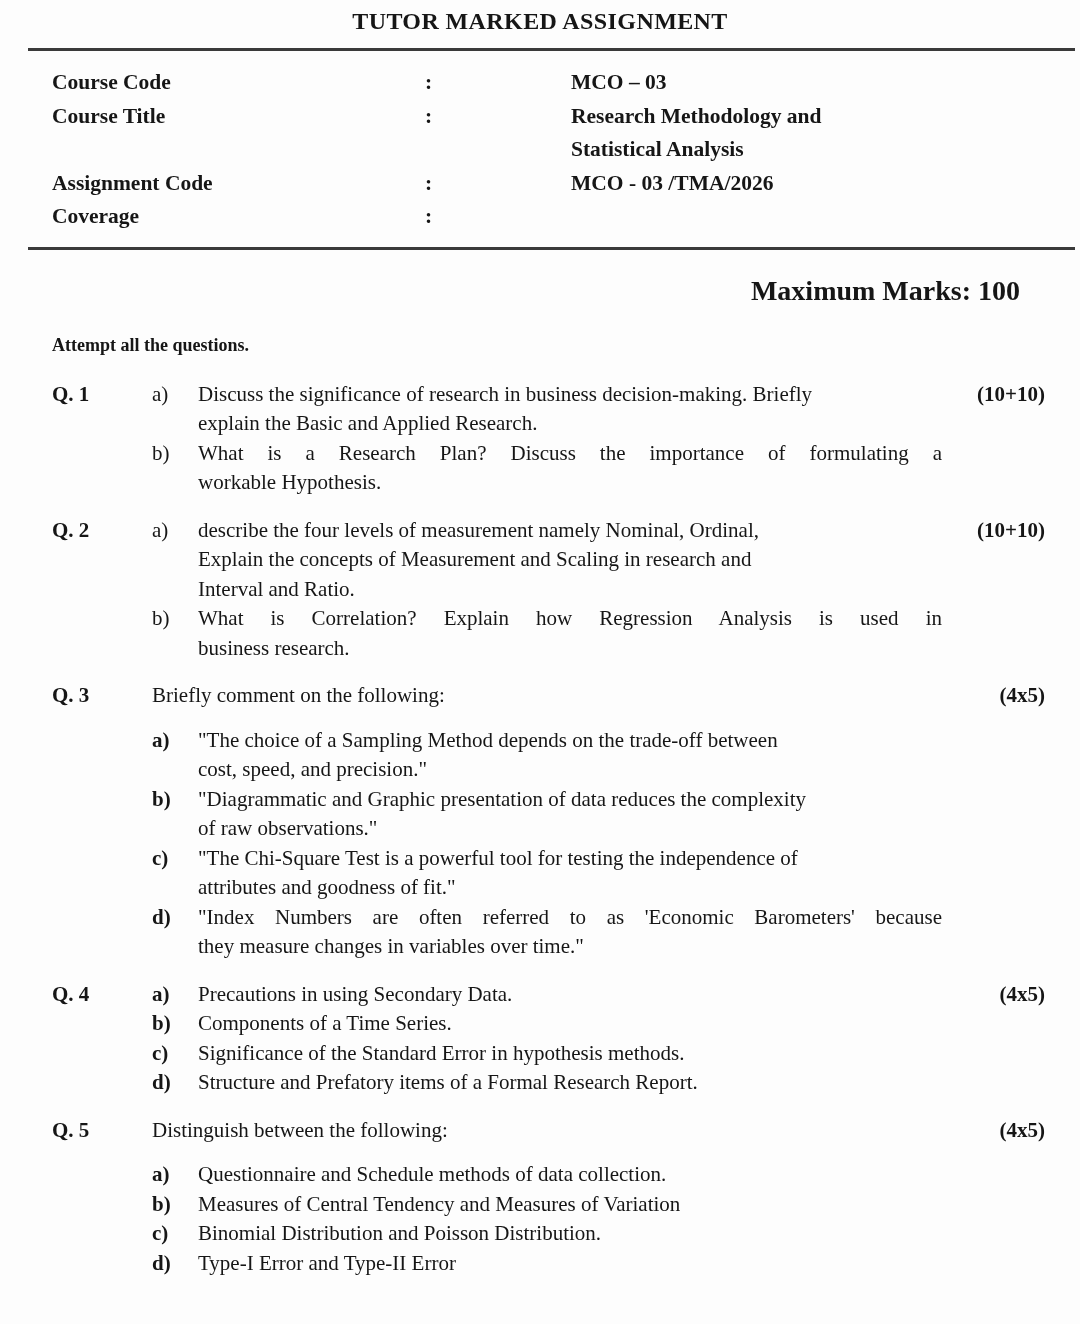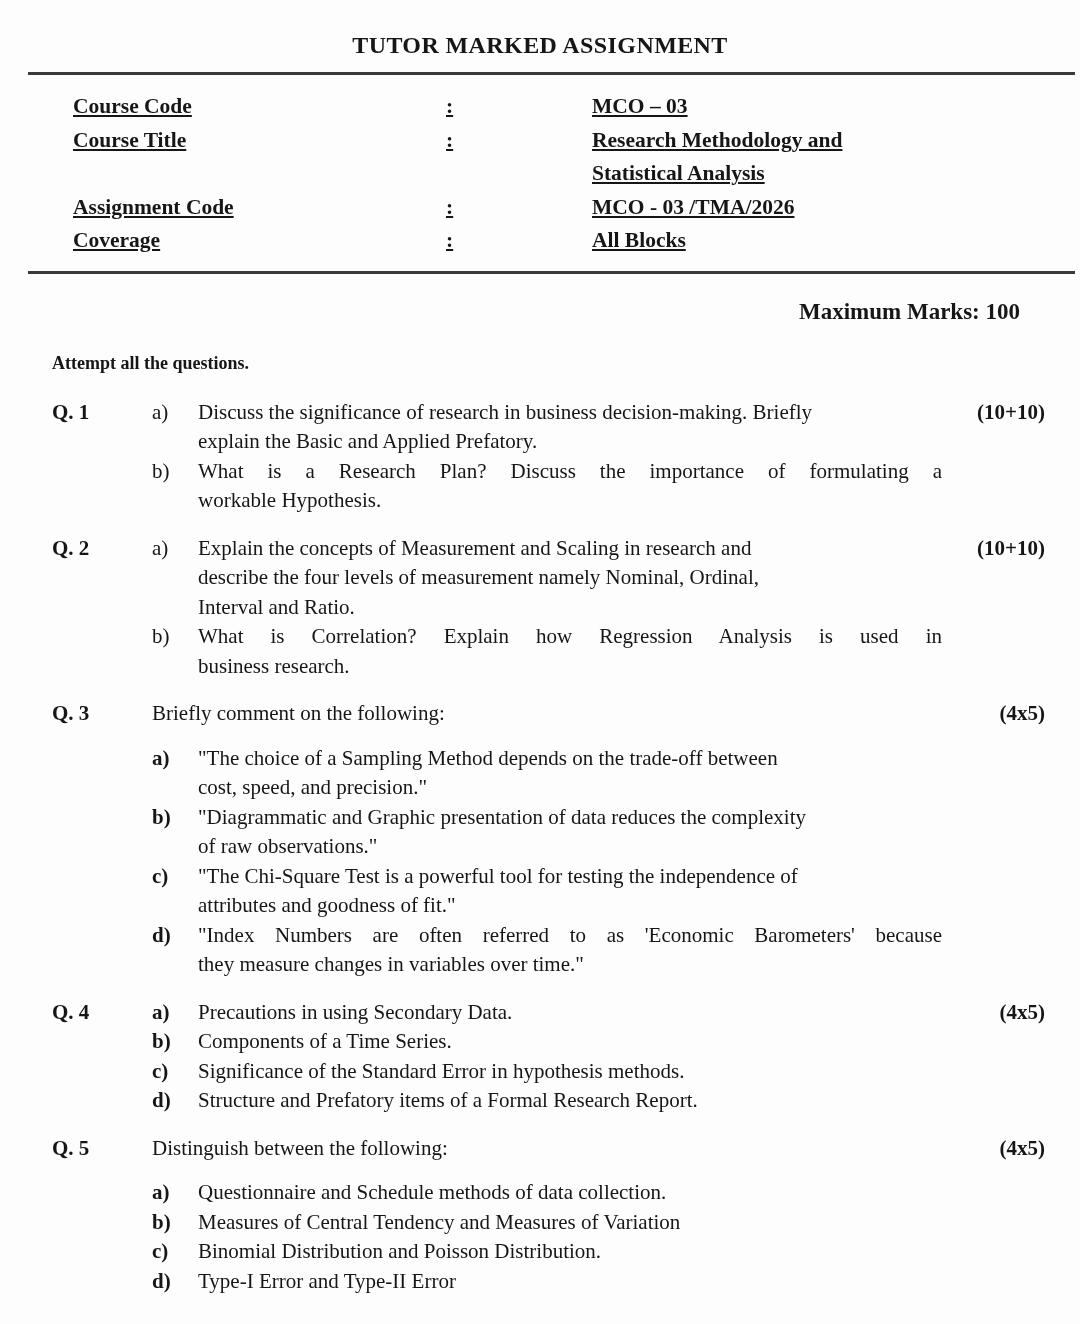--- a/index.html
+++ b/index.html
@@ -9,44 +9,44 @@
     font-family:"Liberation Serif", serif;
     color:#161616;
     overflow:hidden;
     position:relative;
     background:#fdfdfd;
   }
   .title {
     text-align:center;
     font-weight:bold;
     font-size:24px;
-    padding-top:32px;
+    padding-top:8px;
     letter-spacing:0.4px;
   }
   .rule {
     height:3px;
     background:#3a3a3a;
     margin-left:28px;
     margin-right:5px;
   }
   .rule-top { margin-top:13px; }
-  .meta { padding:15px 0 13px 73px;text-decoration:underline; }
+  .meta { padding:15px 0 13px 52px; }
   .meta-row {
     display:grid;
     grid-template-columns:373px 146px auto;
     font-weight:bold;
     font-size:21.5px;
     line-height:33.5px;
   }
   .meta-sep { }
   .max-marks {
     text-align:right;
     padding:25px 60px 0 0;
     font-weight:bold;
-    font-size:23px;
+    font-size:28px;
   }
   .instruction {
     padding:28px 0 0 52px;
     font-weight:bold;
     font-size:18px;
   }
   .q {
     display:flex;
     align-items:flex-start;
     margin:18px 35px 0 52px;
@@ -93,59 +93,58 @@
       </span>
     </div>
     <div class="meta-row">
       <span>Assignment Code</span>
       <span class="meta-sep">:</span>
       <span>MCO - 03 /TMA/2026</span>
     </div>
     <div class="meta-row">
       <span>Coverage</span>
       <span class="meta-sep">:</span>
-      <span>All Blocks</span>
     </div>
   </div>
 
   <div class="rule"></div>
 
   <div class="max-marks">Maximum Marks: 100</div>
 
   <div class="instruction">Attempt all the questions.</div>
 
   <div class="q q-first">
     <div class="qnum">Q. 1</div>
     <div class="qbody">
       <div class="item">
         <div class="ilabel">a)</div>
         <div class="itext">
           <div class="line">Discuss the significance of research in business decision-making. Briefly</div>
-          <div class="line">explain the Basic and Applied Prefatory.</div>
+          <div class="line">explain the Basic and Applied Research.</div>
         </div>
       </div>
       <div class="item">
         <div class="ilabel">b)</div>
         <div class="itext">
           <div class="line jline">What is a Research Plan? Discuss the importance of formulating a</div>
           <div class="line">workable Hypothesis.</div>
         </div>
       </div>
     </div>
     <div class="qmarks">(10+10)</div>
   </div>
 
   <div class="q">
     <div class="qnum">Q. 2</div>
     <div class="qbody">
       <div class="item">
         <div class="ilabel">a)</div>
         <div class="itext">
+          <div class="line">describe the four levels of measurement namely Nominal, Ordinal,</div>
           <div class="line">Explain the concepts of Measurement and Scaling in research and</div>
-          <div class="line">describe the four levels of measurement namely Nominal, Ordinal,</div>
           <div class="line">Interval and Ratio.</div>
         </div>
       </div>
       <div class="item">
         <div class="ilabel">b)</div>
         <div class="itext">
           <div class="line jline">What is Correlation? Explain how Regression Analysis is used in</div>
           <div class="line">business research.</div>
         </div>
       </div>

